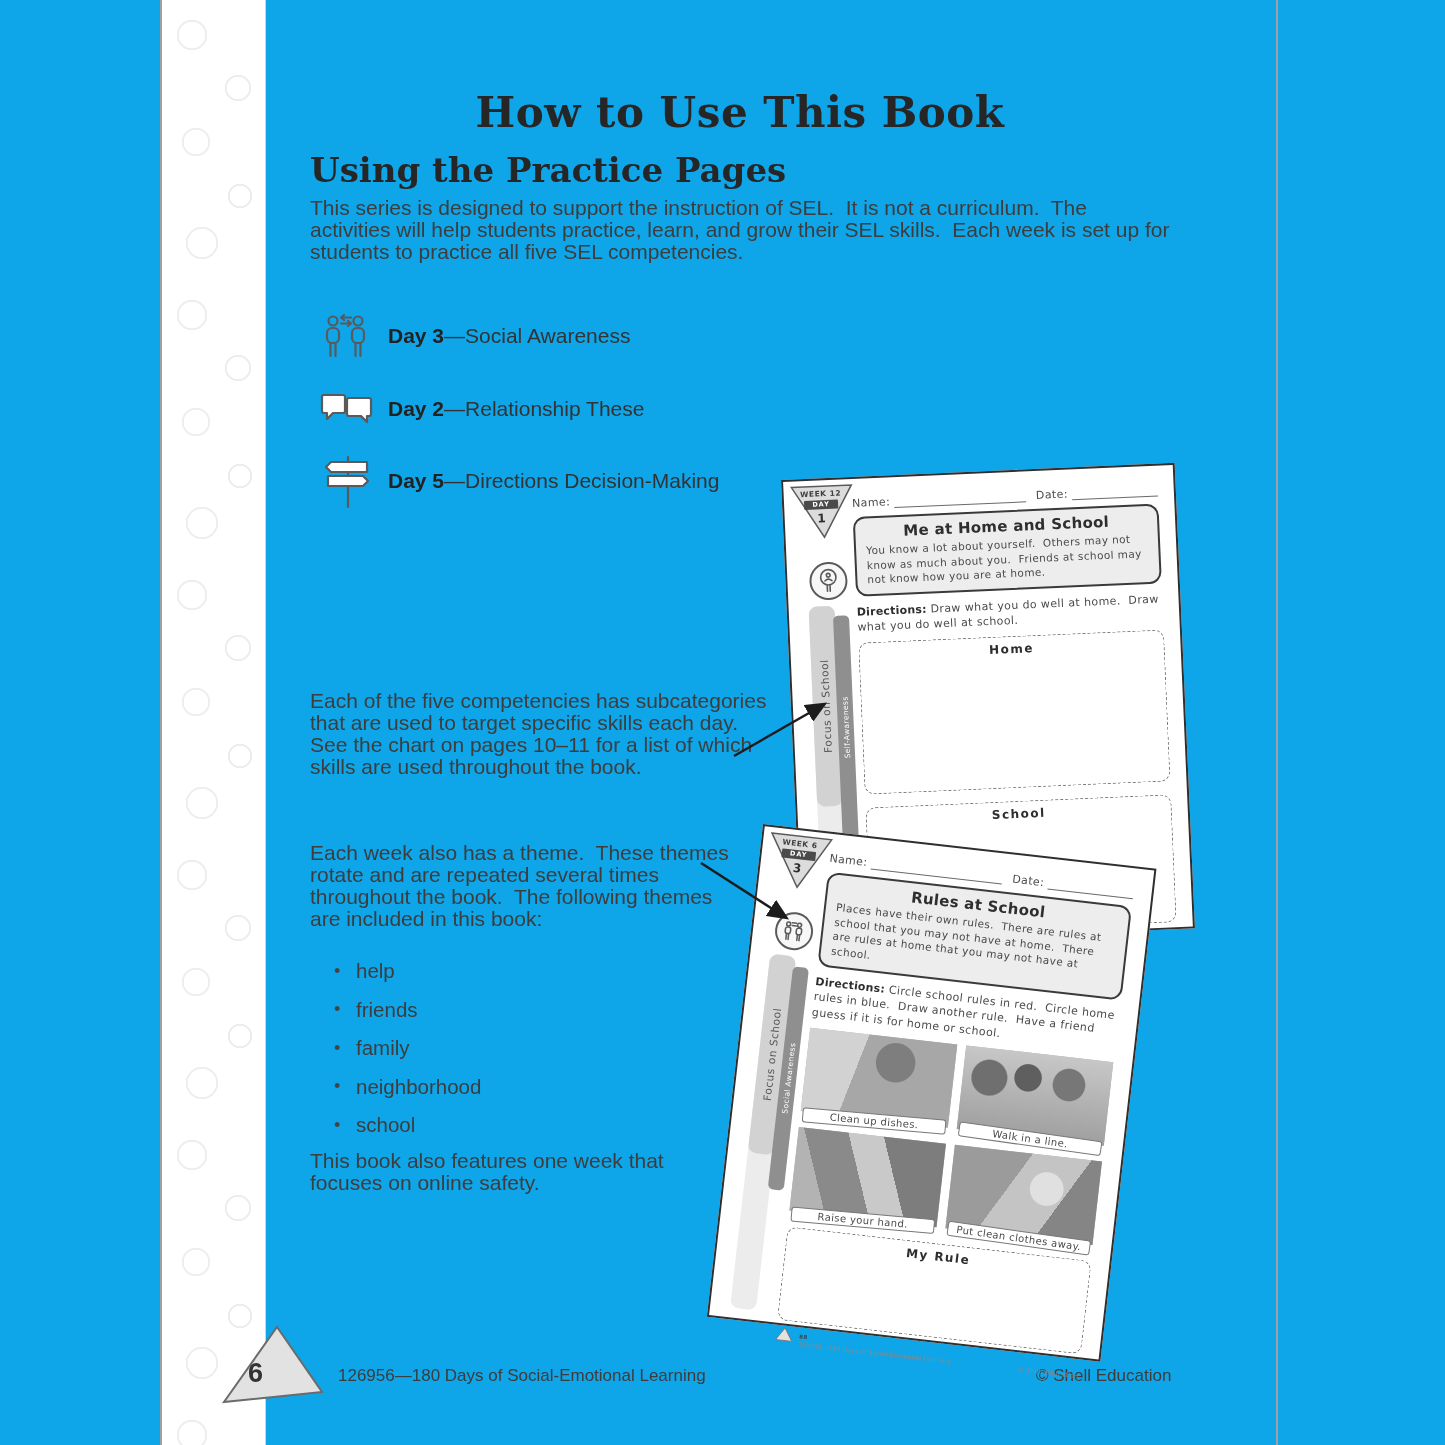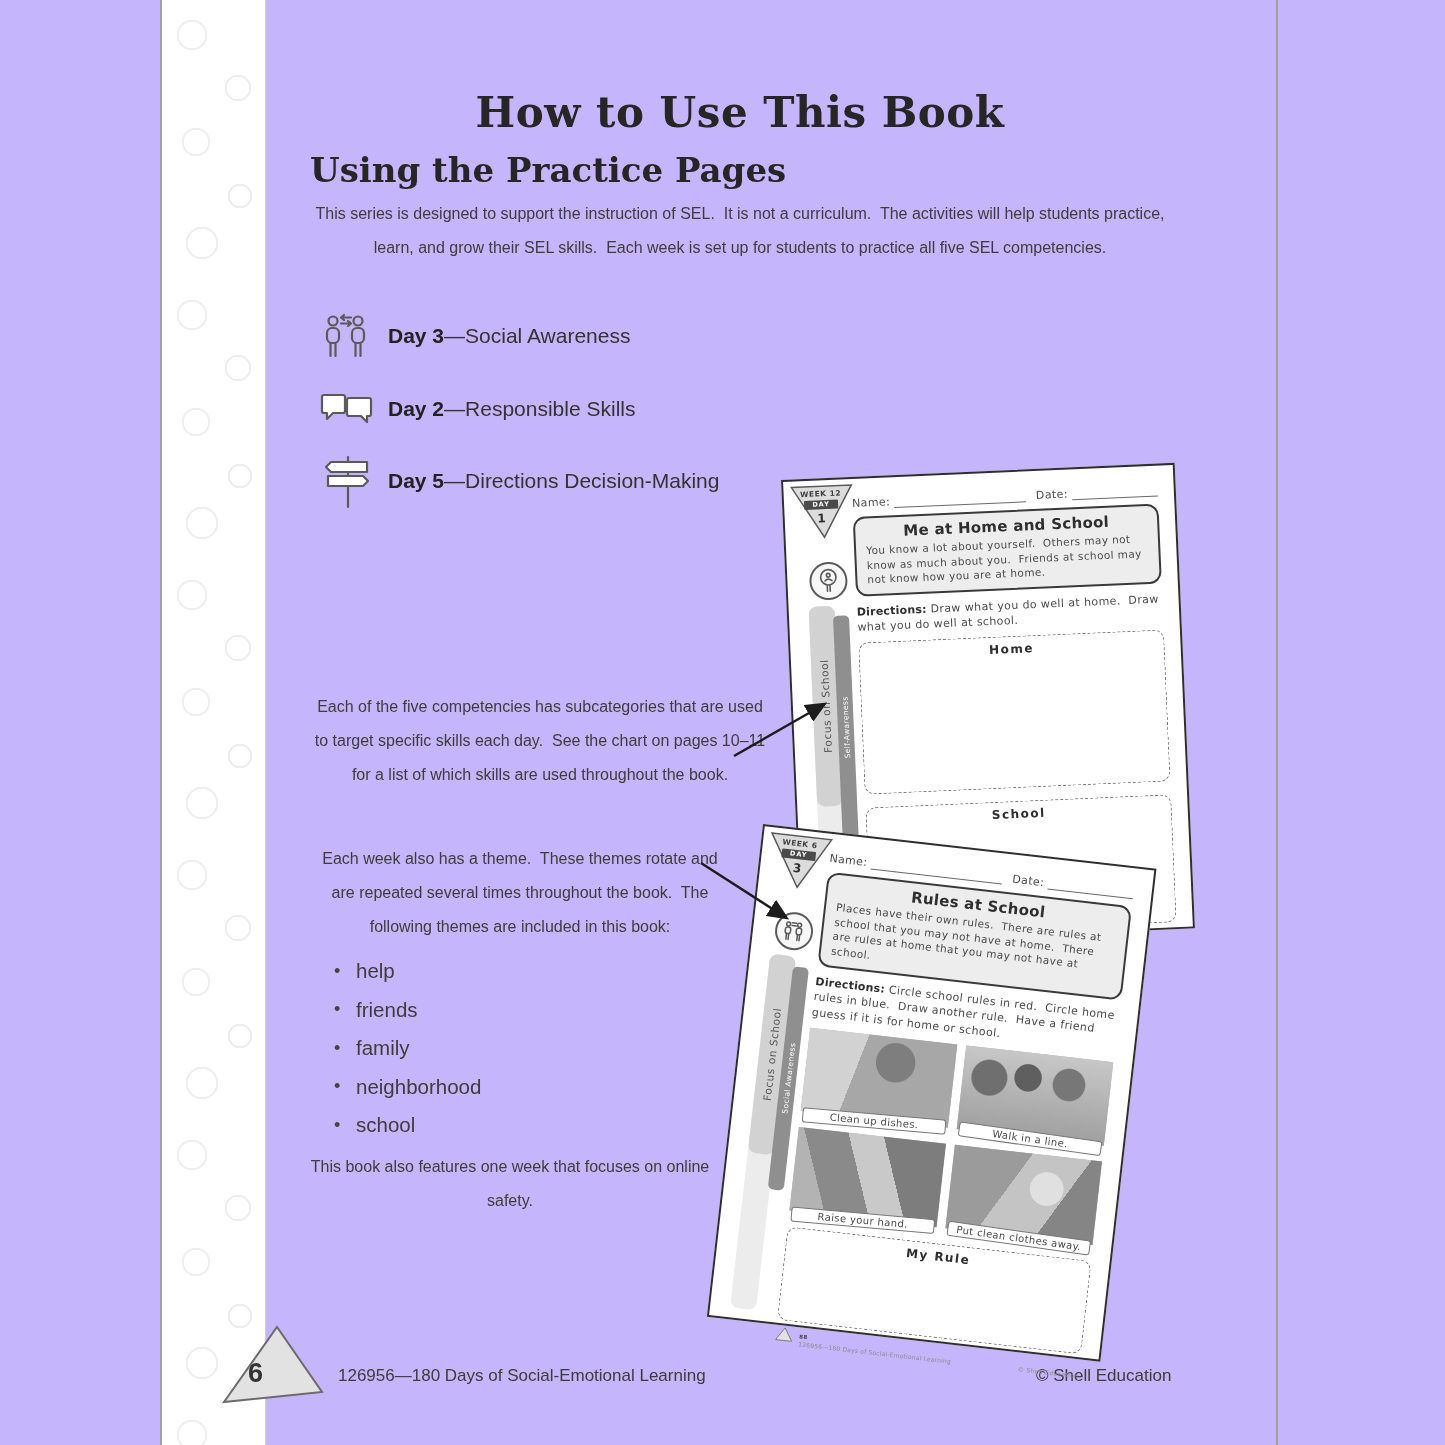--- a/index.html
+++ b/index.html
@@ -1,16 +1,16 @@
 <!DOCTYPE html>
 <html><head>
 <meta charset="utf-8">
 <style>
   html,body{margin:0;padding:0;background:#ffffff;}
-  #canvas{position:relative;width:1445px;height:1445px;background:#c4b5fd;overflow:hidden;
+  #canvas{position:relative;width:1445px;height:1445px;background:#0ea5e9;overflow:hidden;
           font-family:"Liberation Sans",sans-serif;color:#3f3f3f;}
   .ps{white-space:pre-wrap;}
 
   
   .scanline{position:absolute;top:0;bottom:0;background:#a0a0a0;z-index:6;}
   #scan-left{left:160px;width:2px;}
   #scan-right{left:1276px;width:2px;}
   #deco-strip{position:absolute;left:162px;top:0;bottom:0;width:103px;z-index:1;background-color:#fff;
     background-image:
       radial-gradient(circle at 30px 35px, transparent 13px, #eeeeee 13.5px, #eeeeee 15px, transparent 15.5px),
@@ -18,21 +18,21 @@
       radial-gradient(circle at 34px 142px, transparent 12px, #eeeeee 12.5px, #eeeeee 14px, transparent 14.5px),
       radial-gradient(circle at 78px 196px, transparent 10px, #ededed 10.5px, #ededed 12px, transparent 12.5px),
       radial-gradient(circle at 40px 243px, transparent 14px, #eeeeee 14.5px, #eeeeee 16px, transparent 16.5px);
     background-size:103px 280px;border-right:1.5px solid #d2d2d2;}
 
   
   .h1{position:absolute;left:310px;top:88px;width:860px;text-align:center;
       font-family:"DejaVu Serif",serif;font-weight:bold;font-size:42px;color:#262626;letter-spacing:.5px;z-index:2;}
   .h2{position:absolute;left:310px;top:150px;font-family:"DejaVu Serif",serif;font-weight:bold;
       font-size:34px;color:#262626;z-index:2;}
-  .para{position:absolute;font-size:16px;line-height:34px;color:#3d3d3d;z-index:2;text-align:center;}
+  .para{position:absolute;font-size:21px;line-height:22px;color:#3d3d3d;z-index:2;}
   #p-intro{left:310px;top:197px;width:860px;}
   #p-comp{left:310px;top:690px;width:460px;}
   #p-theme{left:310px;top:842px;width:420px;}
   #p-safety{left:310px;top:1150px;width:400px;}
 
   .daylist{position:absolute;left:318px;top:300px;z-index:2;}
   .dayrow{display:flex;align-items:center;height:72.5px;}
   .dayicon{width:58px;display:flex;justify-content:center;align-items:center;flex:0 0 58px;}
   .daylabel{font-size:21px;margin-left:12px;color:#333;}
   .daylabel b{color:#222;}
@@ -142,21 +142,21 @@
       </span>
       <span class="daylabel"><b>Day 3</b><span>—</span><span>Social Awareness</span></span>
     </div>
     <div class="dayrow">
       <span class="dayicon">
         <svg class="ic" width="56" height="44" viewBox="0 0 56 44">
           <path d="M5,8 Q3,8 3,10 V24 Q3,26 5,26 H8 V32 L14,26 H24 Q26,26 26,24 V10 Q26,8 24,8 Z" fill="#fff"></path>
           <path d="M30,11 Q28,11 28,13 V27 Q28,29 30,29 H42 L48,35 V29 H50 Q52,29 52,27 V13 Q52,11 50,11 Z" fill="#fff"></path>
         </svg>
       </span>
-      <span class="daylabel"><b>Day 2</b><span>—</span><span>Responsible Skills</span></span>
+      <span class="daylabel"><b>Day 2</b><span>—</span><span>Relationship These</span></span>
     </div>
     <div class="dayrow">
       <span class="dayicon">
         <svg class="ic" width="50" height="56" viewBox="0 0 50 56">
           <path d="M26,4 V54"></path>
           <polygon points="9,9 45,9 45,19 9,19 4,14" fill="#fff"></polygon>
           <polygon points="6,23 41,23 46,28 41,33 6,33" fill="#fff"></polygon>
         </svg>
       </span>
       <span class="daylabel"><b>Day 5</b><span>—</span><span>Directions Decision-Making</span></span>

